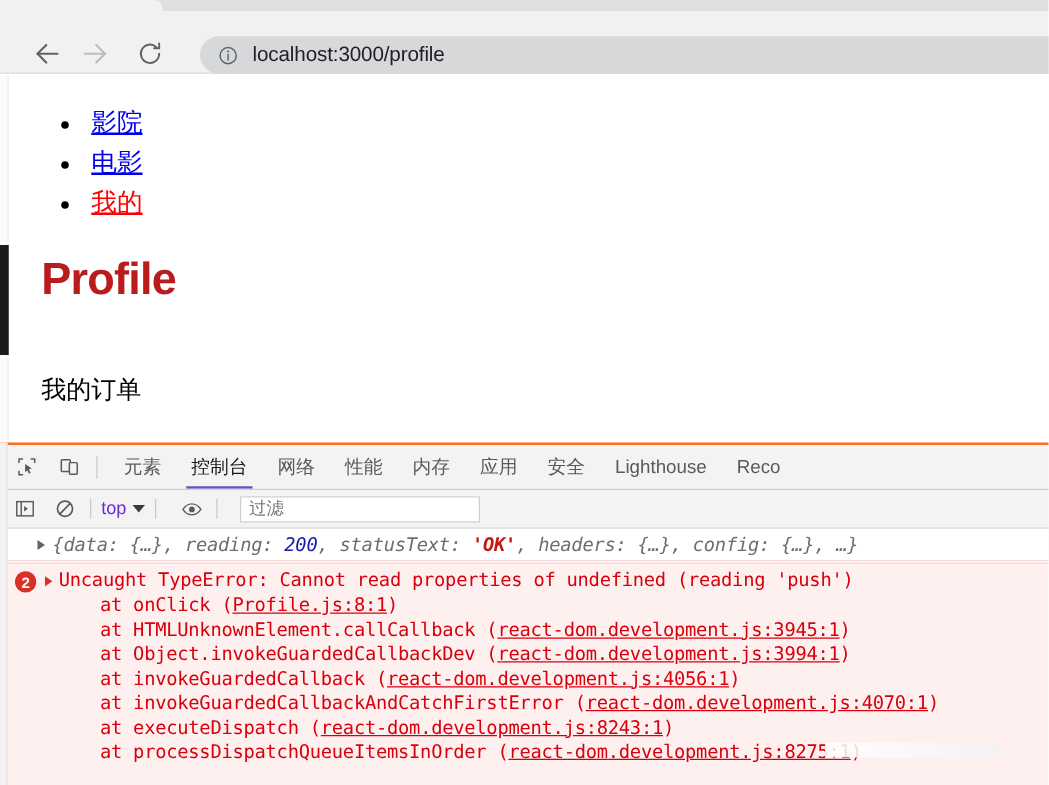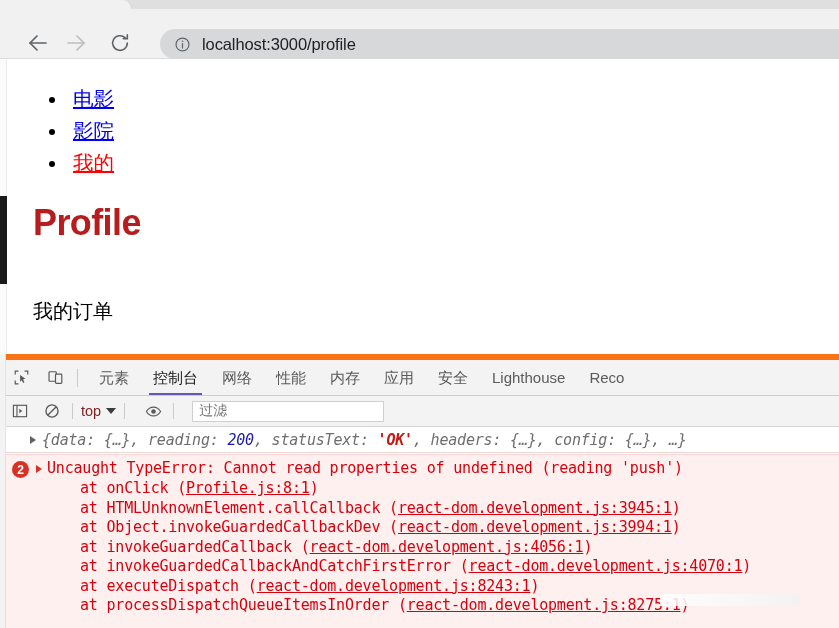--- a/index.html
+++ b/index.html
@@ -121,21 +121,21 @@
     position: absolute; left: 33px; top: 238px;
     margin: 0;
     font-size: 20px;
     color: #000;
   }
 
   
   .devtools {
     position: absolute; left: 0; top: 354px; width: 839px; height: 274px;
     background: #f3f3f3;
-    border-top: 6px solid #f97316;
+    border-top: 2px solid #f97316;
   }
   .dt-edge {
     position: absolute; left: 0; top: 354px; width: 6px; height: 274px;
     background: #f3f3f3;
     border-right: 1px solid #e3e3e3;
   }
 
   .dt-tabbar {
     position: absolute; left: 0; top: 0; width: 839px; height: 36px;
     background: #f3f3f3;
@@ -185,21 +185,21 @@
     margin-left: 8px;
     display: flex; align-items: center; justify-content: center;
     color: #5a5a5a;
     flex: 0 0 auto;
   }
   .fb-sep {
     width: 1px; height: 16px; background: #c9c9c9;
     margin: 0 8px; flex: 0 0 1px;
   }
   .fb-context {
-    font-size: 14.5px; color: #7f1d1d;
+    font-size: 14.5px; color: #6d28d9;
     display: flex; align-items: center; gap: 5px;
     white-space: nowrap;
   }
   .fb-caret {
     width: 0; height: 0;
     border-left: 5px solid transparent;
     border-right: 5px solid transparent;
     border-top: 6px solid #3c3c3c;
   }
   .fb-filter {
@@ -345,24 +345,24 @@
           <circle cx="10" cy="6.2" r="0.95" fill="currentColor" stroke="none"></circle>
         </svg>
       </span>
       <span class="url-text">localhost:3000/profile</span>
     </div>
   </div>
 
   <div class="viewport">
     <ul class="nav-list">
       <li>
-        <a href="#" class="link-unvisited">电影</a>
+        <a href="#" class="link-unvisited">影院</a>
       </li>
       <li>
-        <a href="#" class="link-unvisited">影院</a>
+        <a href="#" class="link-unvisited">电影</a>
       </li>
       <li>
         <a href="#" class="link-active">我的</a>
       </li>
     </ul>
 
     <h1 class="page-title">Profile</h1>
     <div class="page-sub">我的订单</div>
   </div>
   <div class="page-scrollbar-track"></div>

